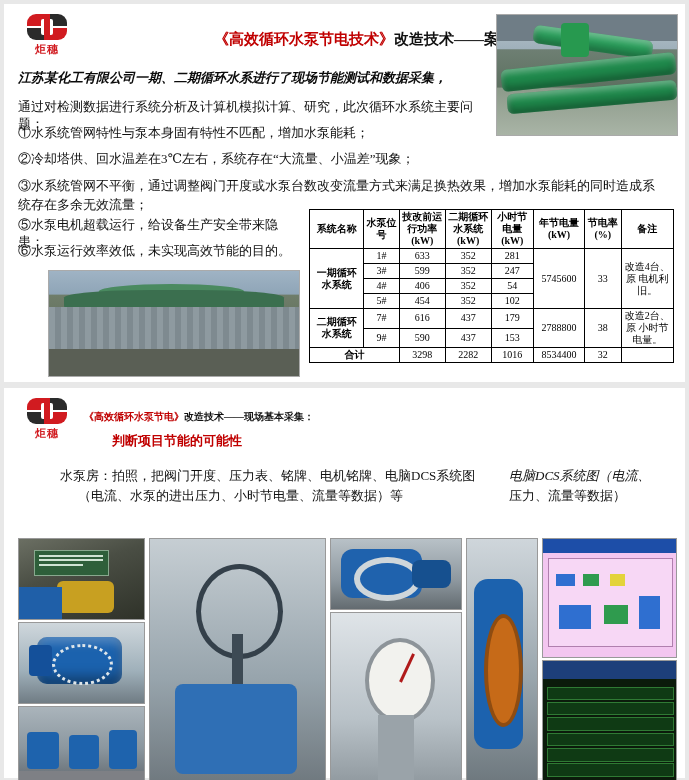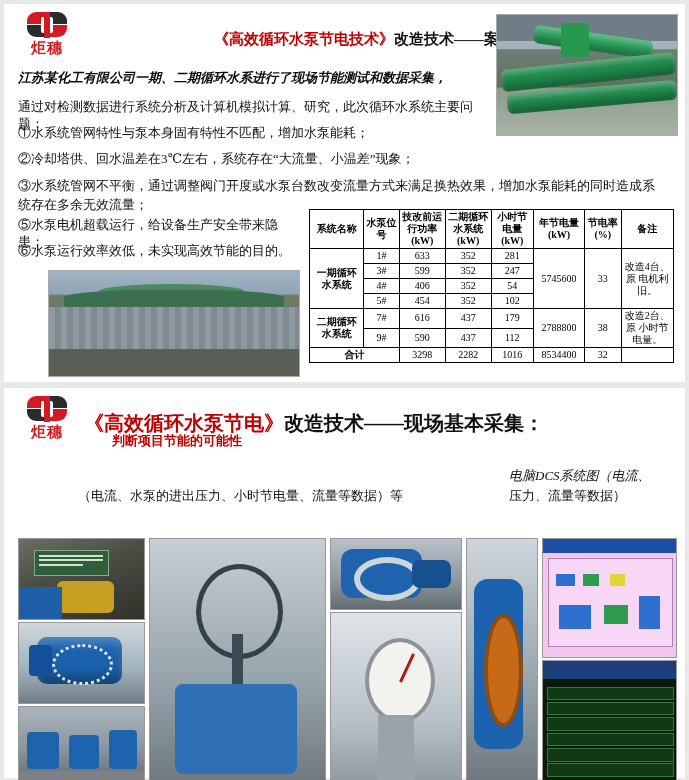--- a/index.html
+++ b/index.html
@@ -33,21 +33,21 @@
   .logo .mark .q2{right:0;top:0;background:#2b2b2b;border-radius:0 9px 0 0;}
   .logo .mark .q3{left:0;bottom:0;background:#2b2b2b;border-radius:0 0 0 9px;}
   .logo .mark .q4{right:0;bottom:0;background:#d11b20;border-radius:0 0 9px 0;}
   .logo .mark .ctr{
     position:absolute;left:14px;top:5px;width:12px;height:16px;background:#ffffff;border-radius:2px;
   }
   .logo .mark .bar{
     position:absolute;left:17px;top:0;width:6px;height:26px;background:#d11b20;
   }
   .logo .name{
-    font-size:15px;color:#d11b20;font-weight:bold;margin-top:2px;letter-spacing:1px;
+    font-size:11px;color:#d11b20;font-weight:bold;margin-top:2px;letter-spacing:1px;
   }
 
   
   #s1title{
     position:absolute;left:140px;top:26px;width:440px;
     text-align:center;font-size:15px;font-weight:bold;color:#c00000;
     font-family:"Liberation Serif","DejaVu Serif",serif;
   }
   #s1title .blk{color:#111111;}
   .body-text{
@@ -254,21 +254,21 @@
         <td>437</td>
         <td>179</td>
         <td rowspan="2">2788800</td>
         <td rowspan="2">38</td>
         <td rowspan="2">改造2台、原 小时节电量。</td>
       </tr>
       <tr>
         <td>9#</td>
         <td>590</td>
         <td>437</td>
-        <td>112</td>
+        <td>153</td>
       </tr>
       <tr>
         <td class="lbl" colspan="2">合计</td>
         <td>3298</td>
         <td>2282</td>
         <td>1016</td>
         <td>8534400</td>
         <td>32</td>
         <td></td>
       </tr>
@@ -283,26 +283,27 @@
       <span class="q1"></span>
         <span class="q2"></span>
         <span class="q3"></span>
         <span class="q4"></span>
       <span class="ctr"></span>
         <span class="bar"></span>
     </div>
     <div class="name">炬穗</div>
   </div>
 
-  <div style="position:absolute;left:80px;top:22px;font-size:20px;font-weight:bold;color:#c00000;font-family:'Liberation Serif',serif;">
+  <div style="position:absolute;left:80px;top:22px;font-size:10px;font-weight:bold;color:#c00000;font-family:'Liberation Serif',serif;">
     <span>《高效循环水泵节电》</span><span class="blk" style="color:#111;">改造技术——现场基本采集：</span>
   </div>
 
   <div style="position:absolute;left:108px;top:44px;font-size:13px;font-weight:bold;color:#c00000;font-family:'Liberation Serif',serif;">判断项目节能的可能性</div>
 
+  <div class="s2body" style="left:56px;top:78px;width:440px;">水泵房：拍照，把阀门开度、压力表、铭牌、电机铭牌、电脑DCS系统图</div>
   <div class="s2body" style="left:74px;top:98px;width:440px;">（电流、水泵的进出压力、小时节电量、流量等数据）等</div>
   <div class="s2body" style="left:505px;top:78px;width:165px;font-style:italic;">电脑DCS系统图（电流、</div>
   <div class="s2body" style="left:505px;top:98px;width:165px;">压力、流量等数据）</div>
 
   <div class="g px-motor" style="left:14px;top:150px;width:125px;height:80px;">
     <span class="plate">
         <i></i>
         <i></i>
         <i></i>
       </span>

